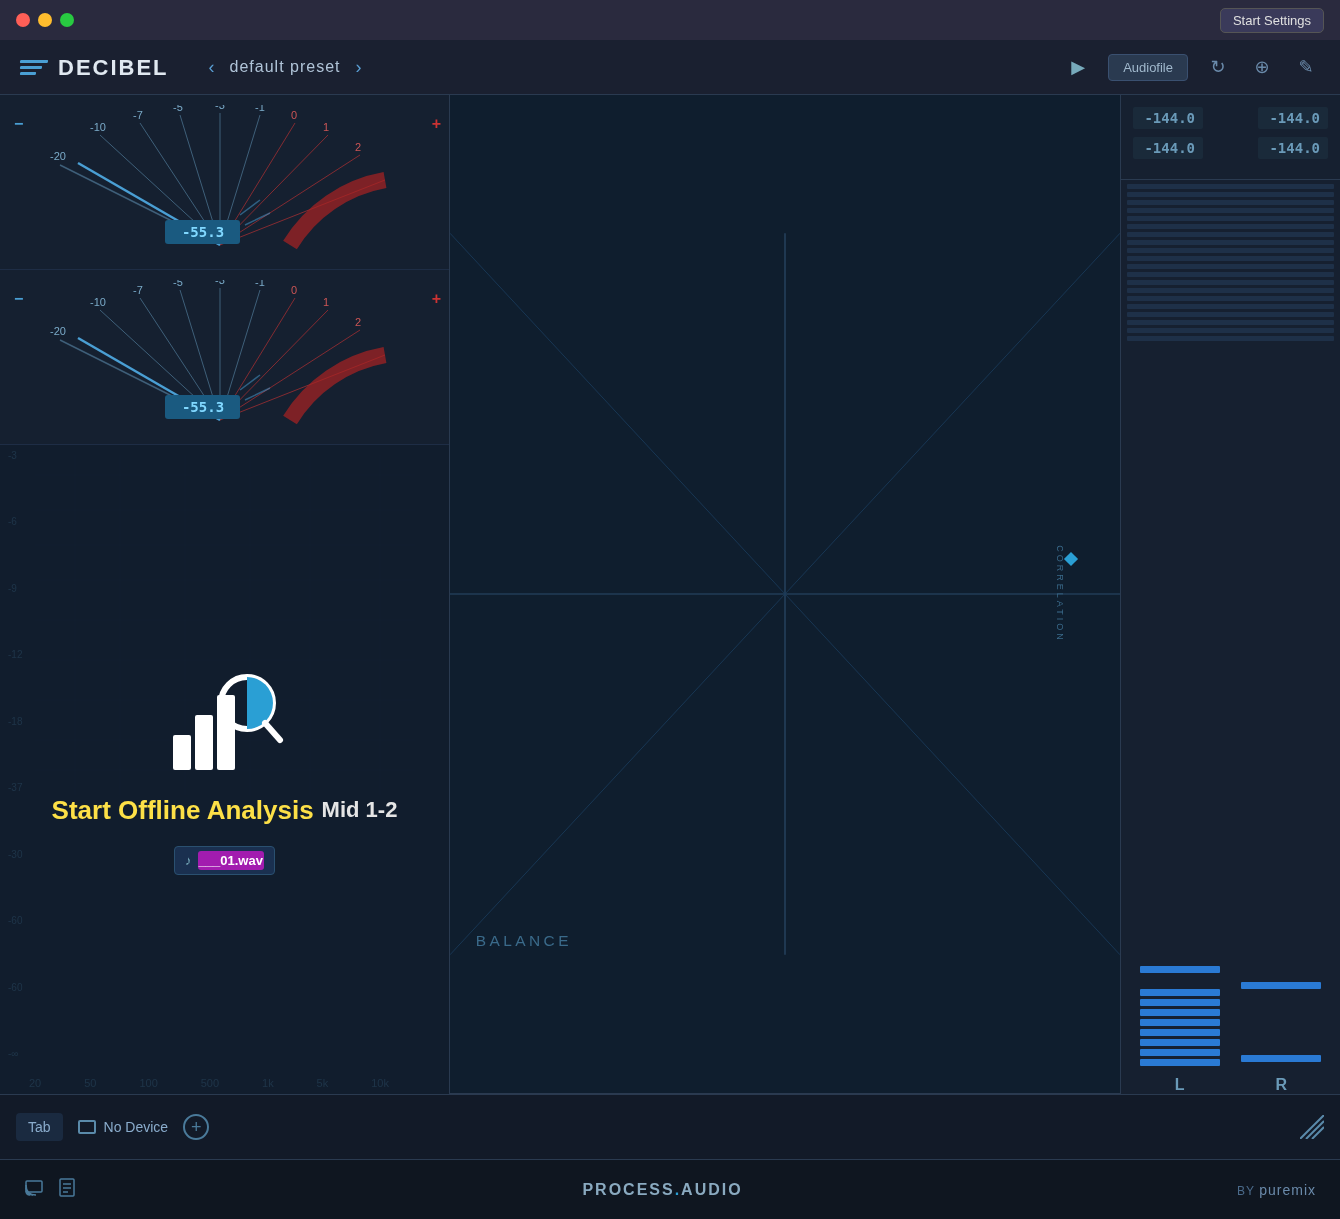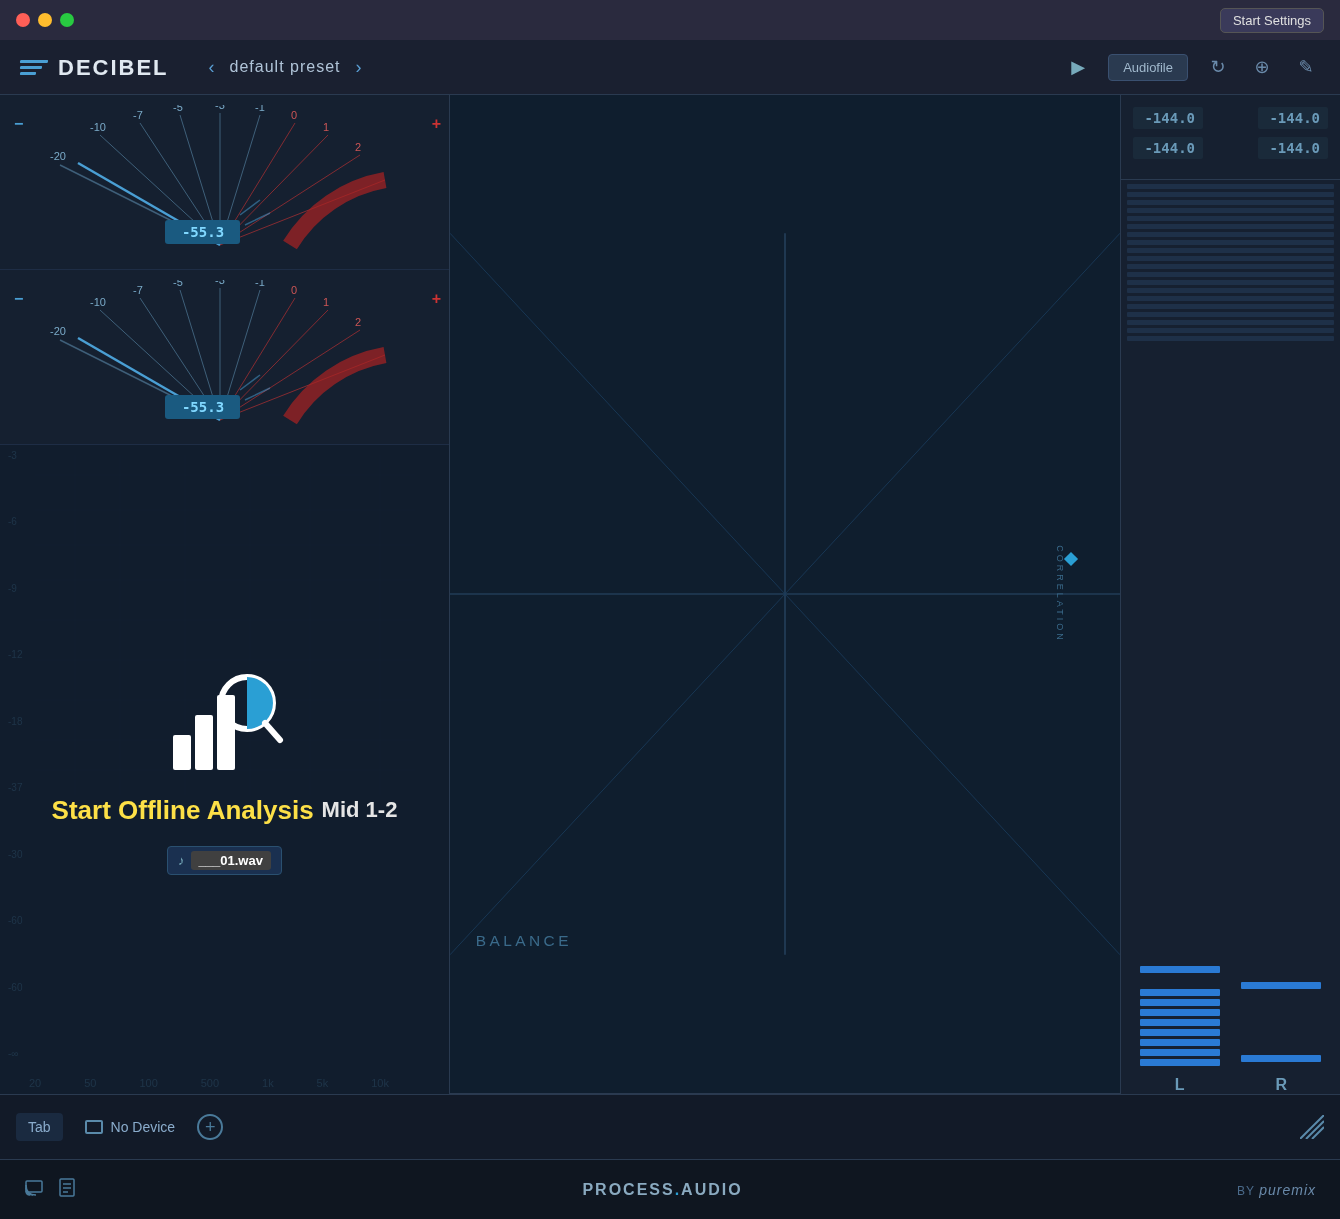--- a/index.html
+++ b/index.html
@@ -230,24 +230,24 @@
       background: #1a3050;
       border: 1px solid #2a5070;
       border-radius: 4px;
       padding: 4px 10px;
     }
     .file-icon {
       color: #7ab;
       font-size: 13px;
     }
     .file-name {
-      background: #404040;
+      background: #a21caf;
       color: #fff;
       font-size: 13px;
-      padding: 2px 8px;
+      padding: 2px 1px;
       border-radius: 3px;
       font-weight: 600;
     }
 
     
     .right-panel {
       width: 220px;
       background: #162030;
       border-left: 1px solid #2a3a50;
       display: flex;
@@ -278,21 +278,21 @@
     }
 
     
     .bottom-bar {
       height: 65px;
       background: #121a28;
       border-top: 1px solid #2a3a50;
       display: flex;
       align-items: center;
       padding: 0 16px;
-      gap: 10px;
+      gap: 3px;
     }
 
     .tab-item {
       display: flex;
       align-items: center;
       gap: 8px;
       padding: 6px 12px;
       border-radius: 4px;
       cursor: pointer;
       color: #8aaCcc;
@@ -756,16 +756,16 @@
           <line x1="5" y1="11" x2="13" y2="11" stroke="#4a7a9a" stroke-width="1.5"></line>
           <line x1="5" y1="15" x2="10" y2="15" stroke="#4a7a9a" stroke-width="1.5"></line>
         </svg>
       </span>
     </div>
     <div>
       <span style="color:#8aaac0; font-size:16px; font-weight:600; letter-spacing:2px;margin-left:12px;">PROCESS<span style="color:#2a9fd4;">.</span>AUDIO</span>
     </div>
     <div>
       <span style="color:#4a6a8a; font-size:12px; letter-spacing:1px;">BY </span>
-      <span style="color:#6a8aaa; font-size:14px; font-style:italic; letter-spacing:1px;">puremix</span>
+      <span style="color:#6a8aaa; font-size:14px; letter-spacing:1px;">puremix</span>
     </div>
   </div>
 </div>
 
 </body></html>

